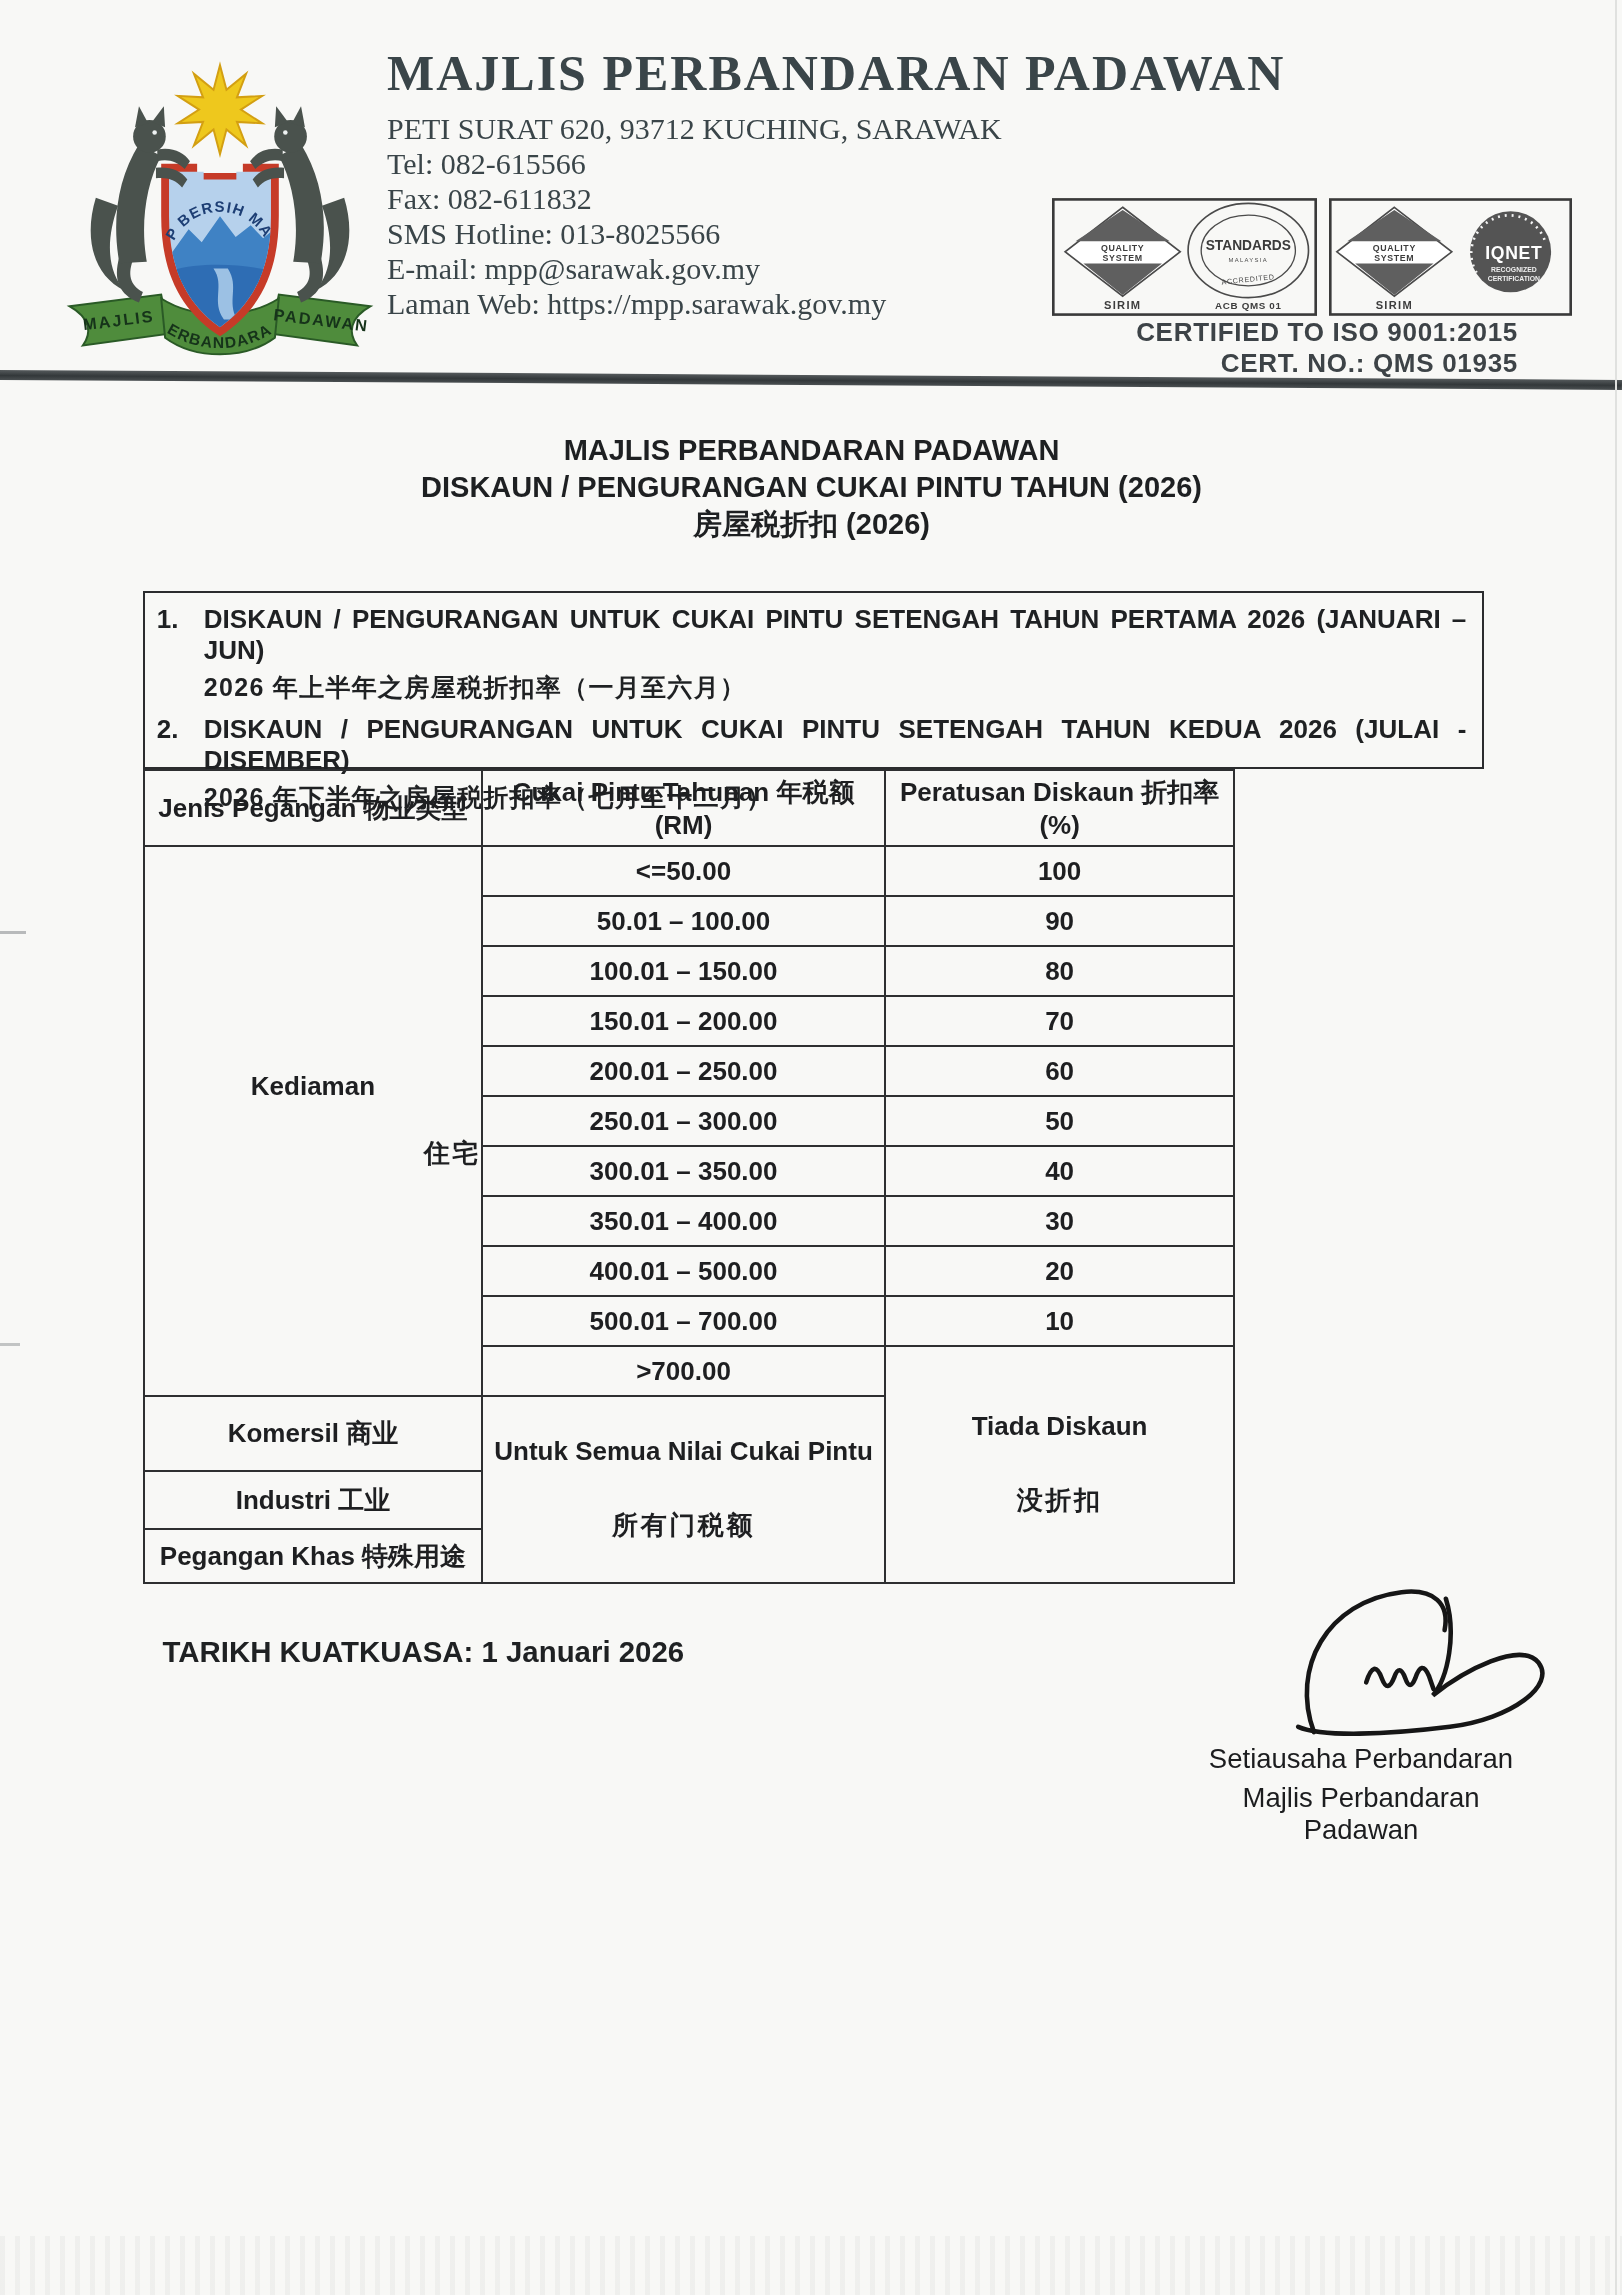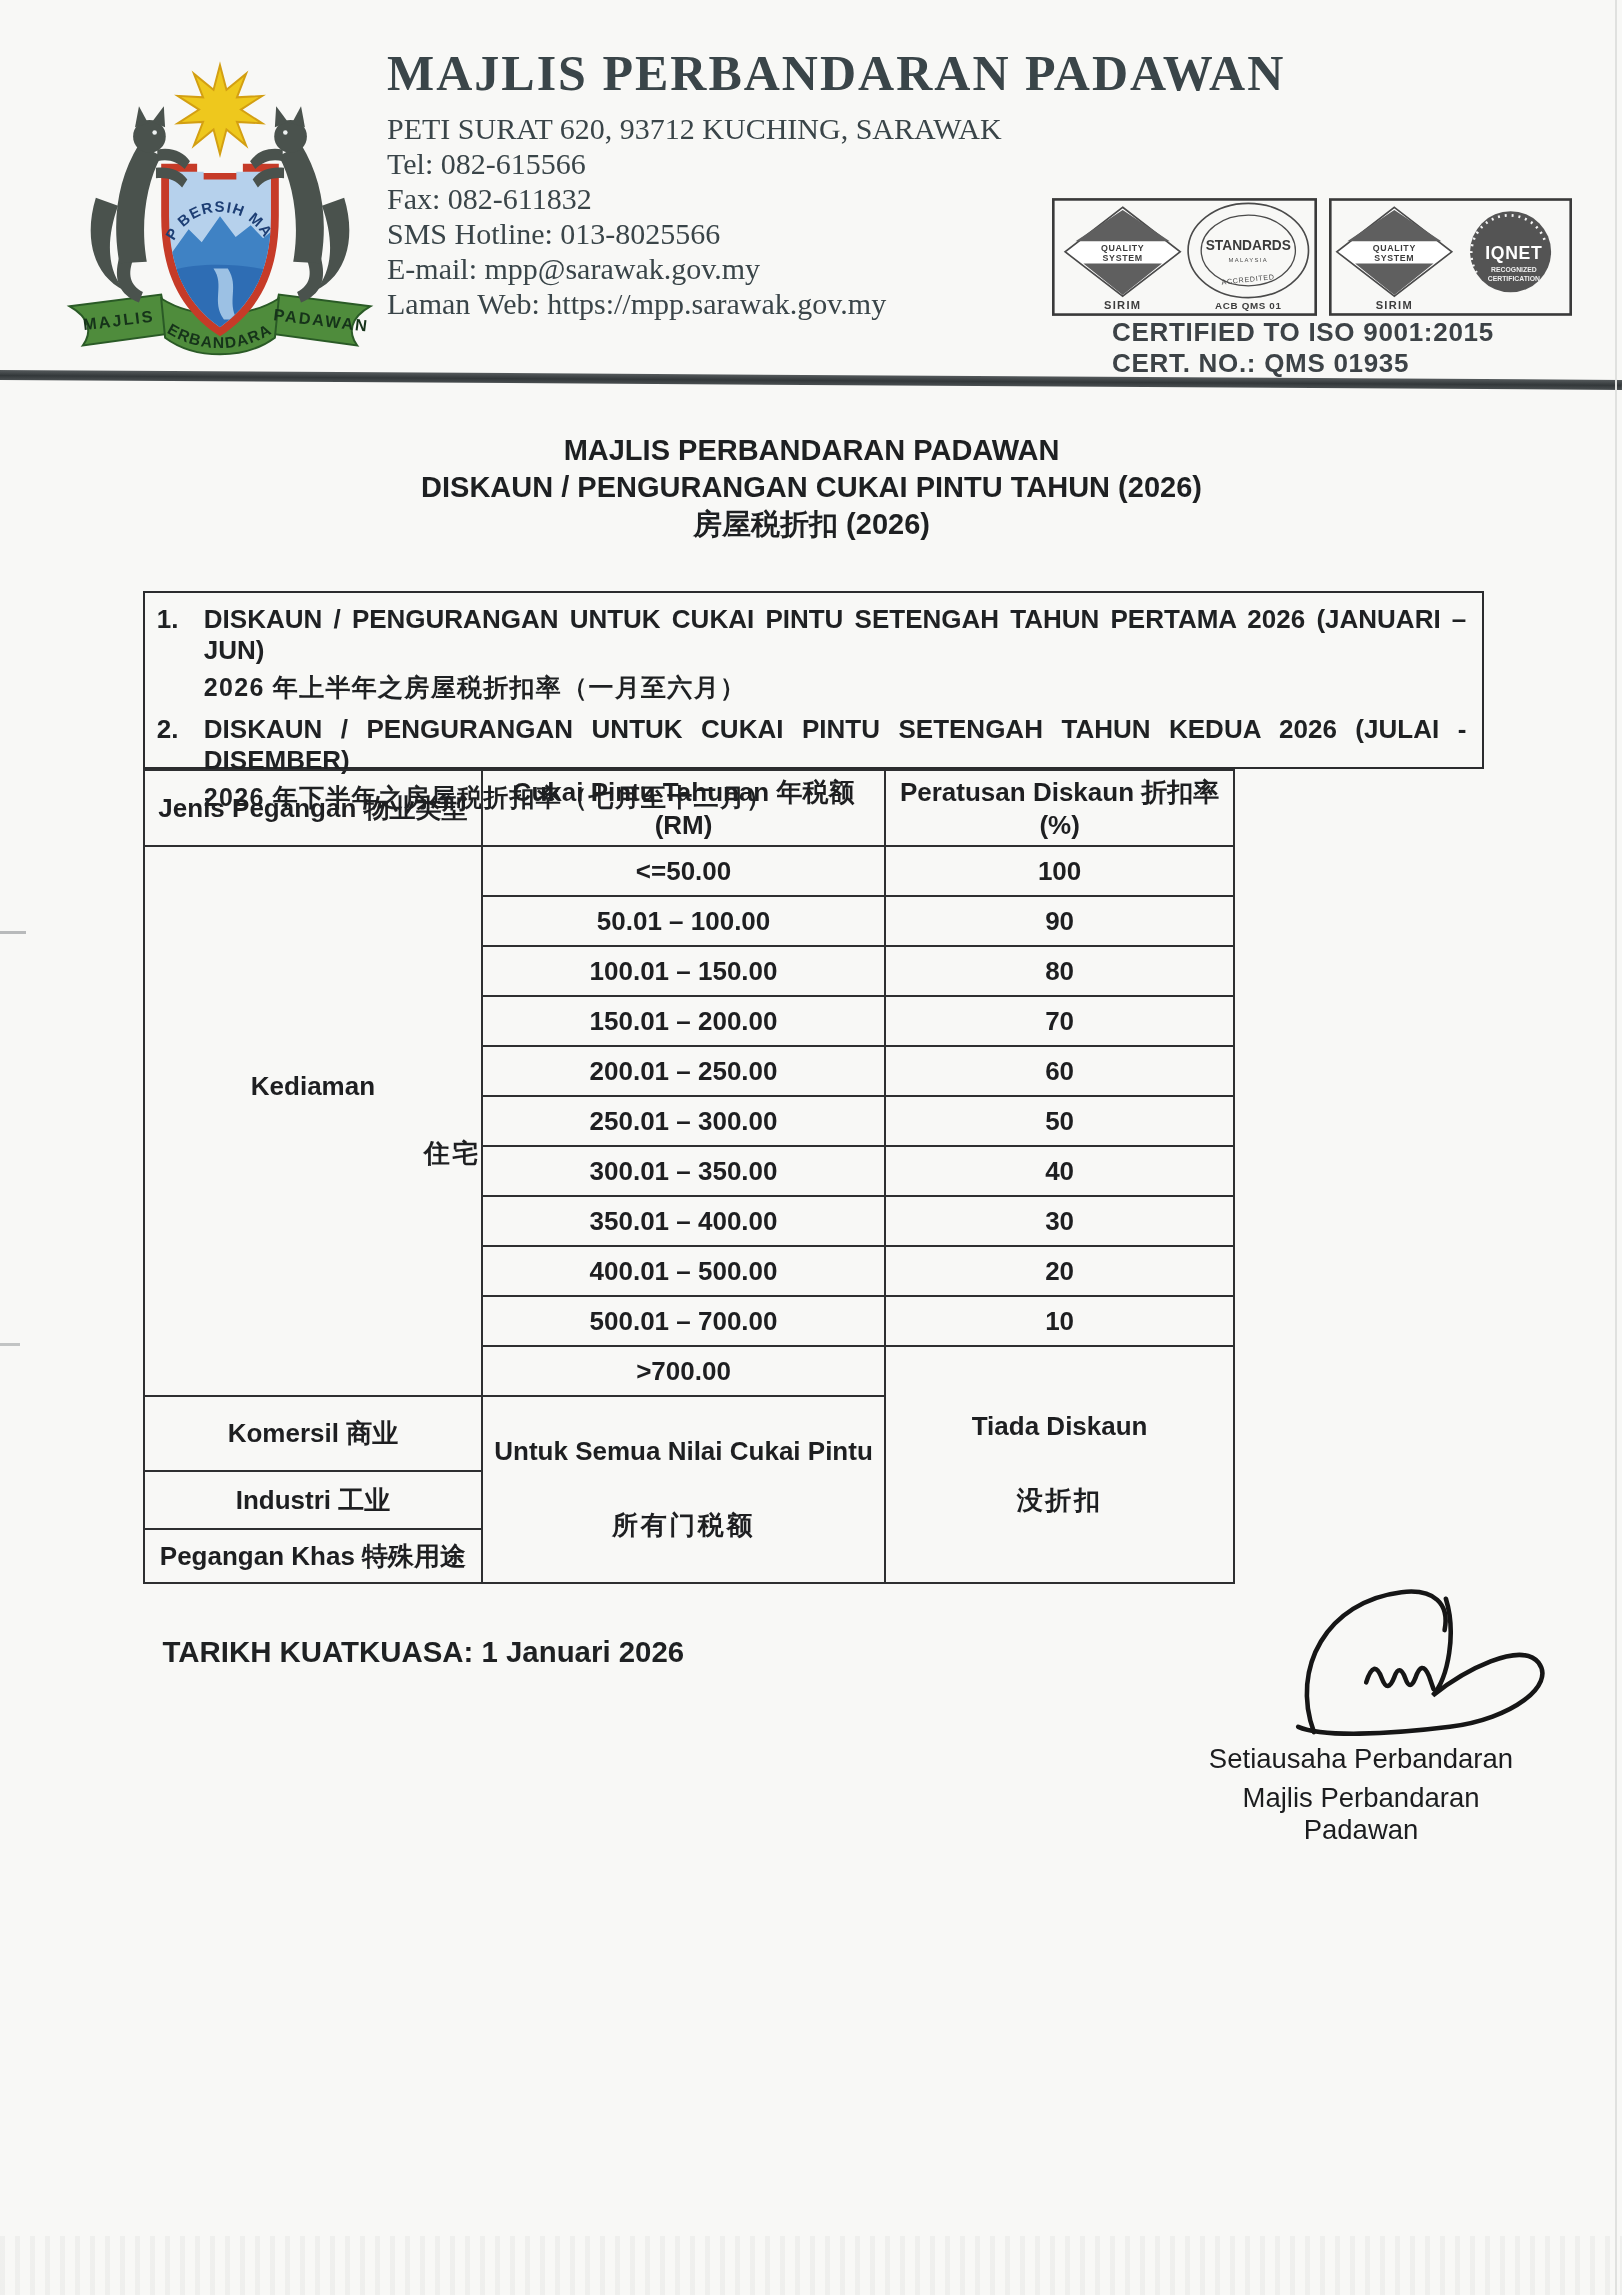--- a/index.html
+++ b/index.html
@@ -10,21 +10,21 @@
   }
   
   .crest{position:absolute; left:59px; top:41px; width:322px; height:330px;}
   .head-text{position:absolute; left:387px; top:44px; width:772px; font-family:"Liberation Serif", serif; color:#3a4549;}
   .org-name{font-size:50px; font-weight:bold; letter-spacing:2px; white-space:nowrap; margin-bottom:9.2px;}
   .addr{font-size:30px; line-height:35px; white-space:nowrap;}
   .badges{position:absolute; top:198px; left:1052px;}
   .badge{position:absolute; top:0;}
   .badge1{left:0;}
   .badge2{left:277px;}
-  .cert-text{position:absolute; left:1112px; top:317px; width:406px; text-align:left;
+  .cert-text{position:absolute; left:1112px; top:317px; width:406px; text-align:right;
     font-size:26px; font-weight:bold; line-height:31px; color:#3d4347; letter-spacing:0.7px;}
   .rule{position:absolute; left:0; top:370px; width:1622px; height:9.8px;
     background:linear-gradient(180deg,#555a5c,#33383a 55%,#4a4f51); transform:rotate(0.35deg); transform-origin:left center;}
   
   .doc-title{position:absolute; left:141px; top:432px; width:1341px; text-align:center;
     font-size:29px; font-weight:bold; line-height:37px; color:#1e2022;}
   
   .notes{position:absolute; left:143px; top:591px; width:1341px; height:178px; box-sizing:border-box;
     border:2.6px solid #2b2c2e; padding:10.5px 15.7px 0 11.8px;}
   .note-item{display:flex; margin-bottom:3.9px;}

